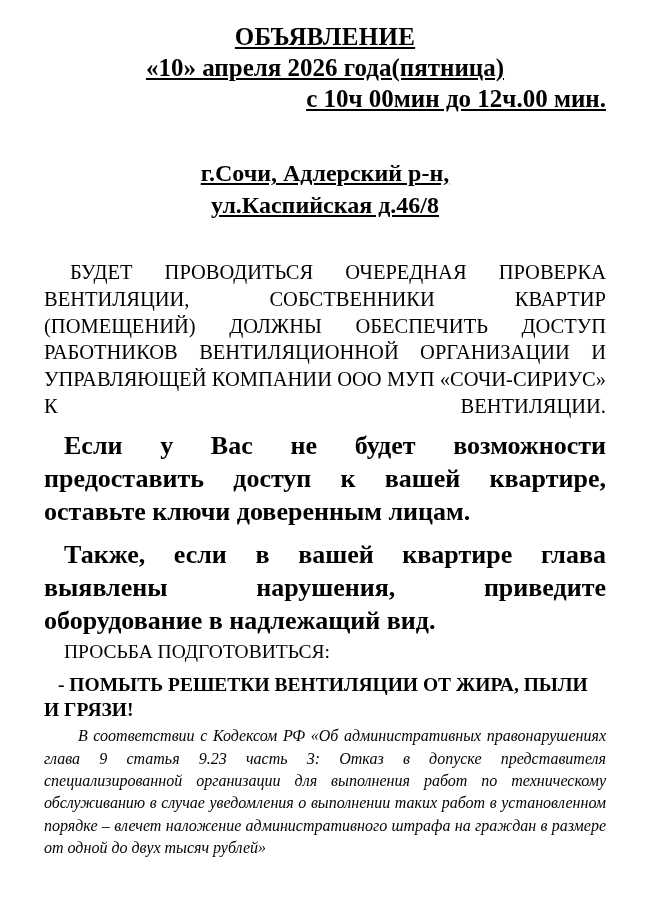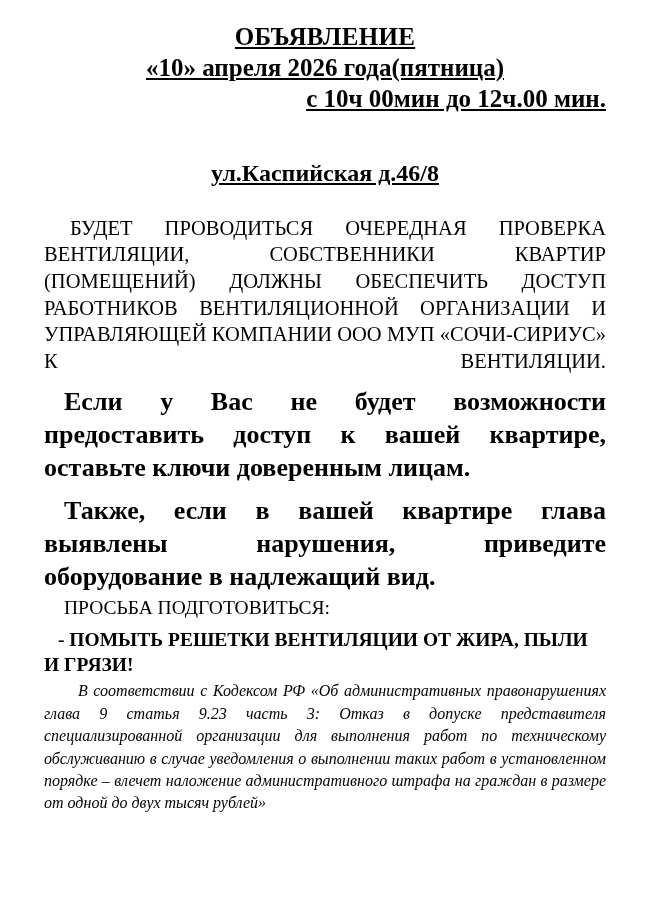--- a/index.html
+++ b/index.html
@@ -46,21 +46,21 @@
     text-align: center;
     font-weight: bold;
     margin-top: 44px;
   }
   .address-line {
     font-size: 24px;
     line-height: 1.32;
     text-decoration: underline;
   }
   .main-para {
-    margin-top: 25px;
+    margin-top: 38px;
     font-size: 20.5px;
     line-height: 1.30;
     text-align: justify;
     text-align-last: justify;
     text-indent: 26px;
     letter-spacing: 0px;
   }
   .body-para {
     font-size: 26px;
     line-height: 1.27;
@@ -111,20 +111,21 @@
 
 <div class="page">
 
   <div class="title-block">
     <div class="title-line-1">ОБЪЯВЛЕНИЕ</div>
     <div class="title-line-2">«10» апреля 2026 года(пятница)</div>
     <div class="title-line-3">с 10ч 00мин до 12ч.00 мин.</div>
   </div>
 
   <div class="address-block">
+    <div class="address-line">г.Сочи, Адлерский р-н,</div>
     <div class="address-line">ул.Каспийская д.46/8</div>
   </div>
 
   <div class="main-para">БУДЕТ ПРОВОДИТЬСЯ ОЧЕРЕДНАЯ ПРОВЕРКА ВЕНТИЛЯЦИИ, СОБСТВЕННИКИ КВАРТИР (ПОМЕЩЕНИЙ) ДОЛЖНЫ ОБЕСПЕЧИТЬ ДОСТУП РАБОТНИКОВ ВЕНТИЛЯЦИОННОЙ ОРГАНИЗАЦИИ И УПРАВЛЯЮЩЕЙ КОМПАНИИ ООО МУП «СОЧИ-СИРИУС» К ВЕНТИЛЯЦИИ.</div>
 
   <div class="body-para no-justify-last">Если у Вас не будет возможности предоставить доступ к вашей квартире, оставьте ключи доверенным лицам.</div>
 
   <div class="body-para no-justify-last">Также, если в вашей квартире глава выявлены нарушения, приведите оборудование в надлежащий вид.</div>
 
   <div class="request-line">ПРОСЬБА ПОДГОТОВИТЬСЯ:</div>

